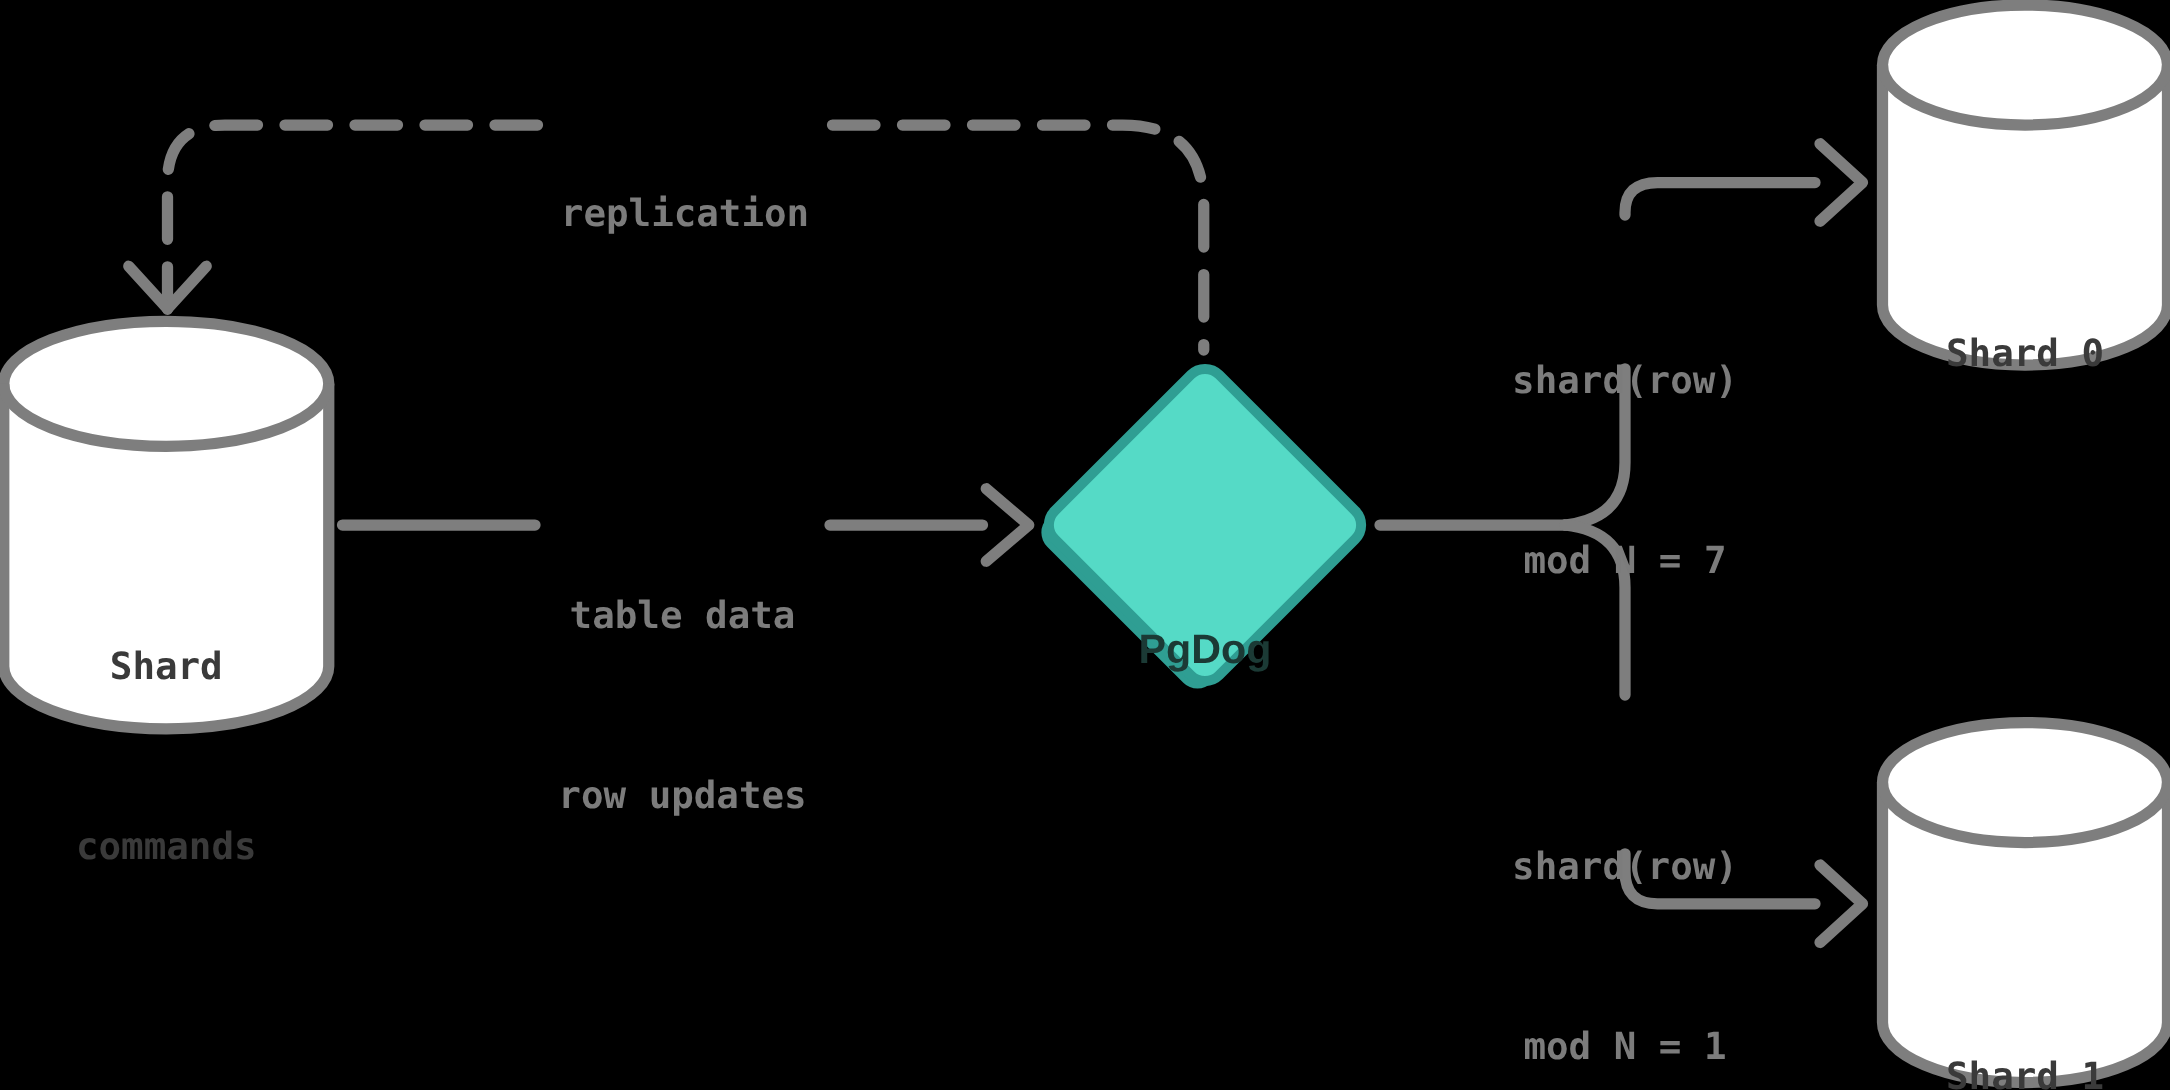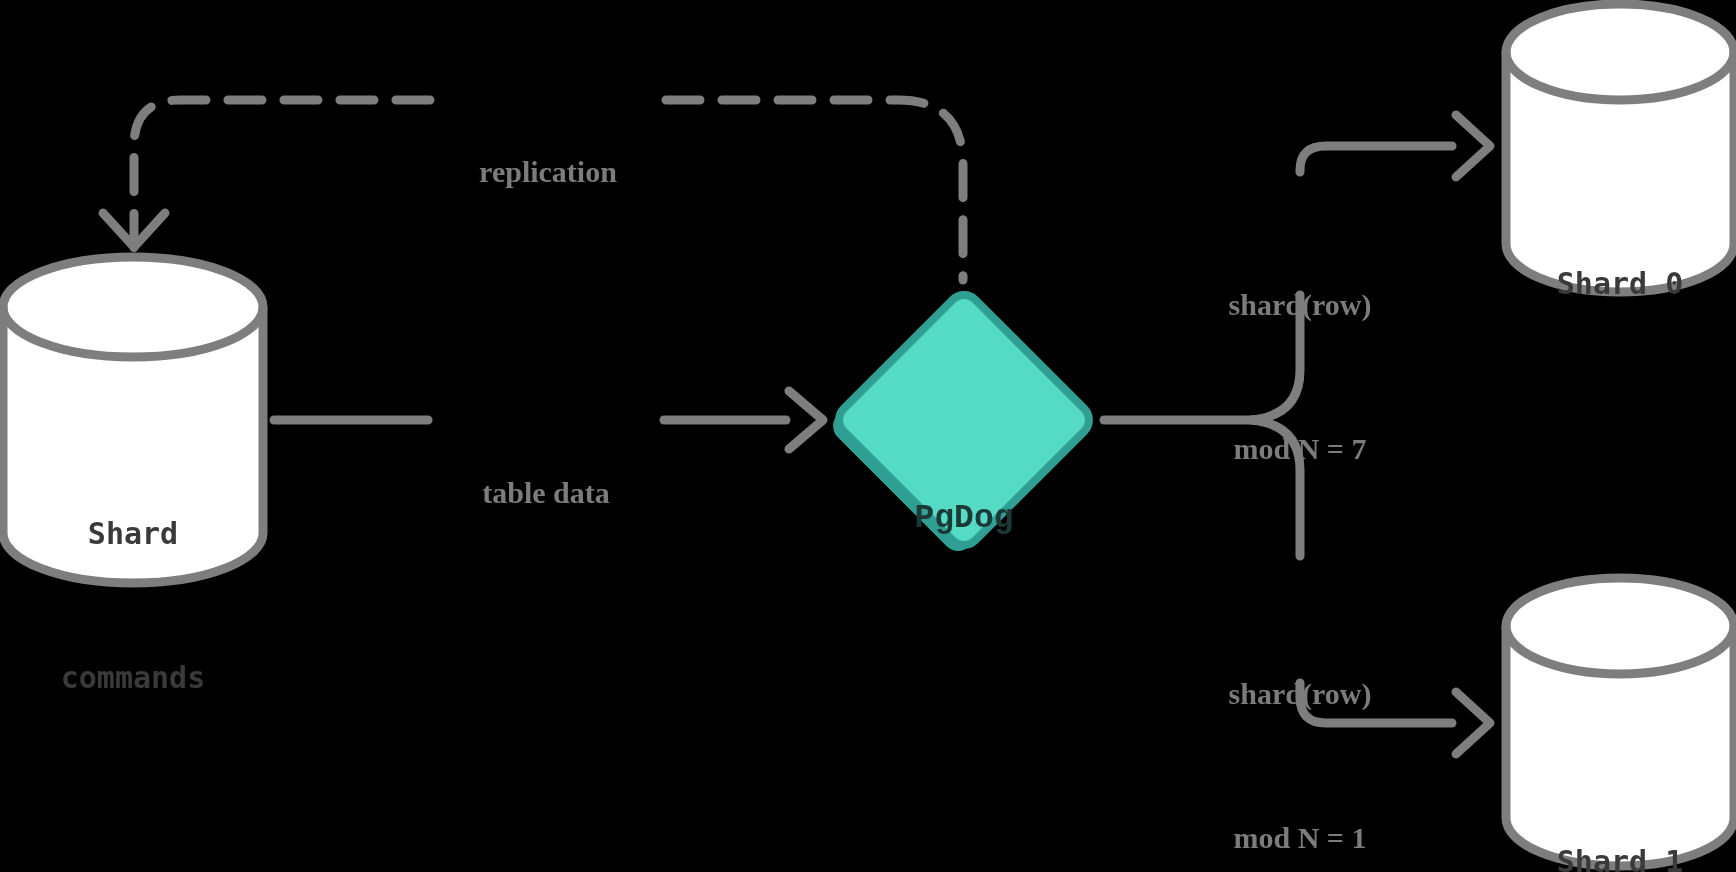--- a/index.html
+++ b/index.html
@@ -22,23 +22,23 @@
   .dashed{stroke-dasharray:34 22;}
   .cyl-body{fill:var(--node-fill);stroke:var(--line);stroke-width:9;stroke-linejoin:round;}
   .cyl-lip{fill:none;stroke:var(--line);stroke-width:9;}
   .diamond-main{fill:var(--pgdog-fill);stroke:var(--pgdog-border);stroke-width:8;}
   .diamond-shadow{fill:var(--pgdog-border);}
 
   
   .label{position:absolute;transform:translateX(-50%);text-align:center;white-space:pre;}
   .label span{display:block;}
   .mono{font-family:"DejaVu Sans Mono","Liberation Mono",monospace;font-size:30px;font-weight:bold;line-height:48px;}
-  .edge-label{color:var(--edge-label);font-family:Liberation Serif, serif;}
+  .edge-label{color:var(--edge-label);}
   .node-label{color:var(--node-label);}
-  .pgdog-label{font-family:Liberation Mono, monospace;font-size:33px;font-weight:bold;line-height:48px;color:var(--pgdog-text);}
+  .pgdog-label{font-family:Liberation Sans, sans-serif;font-size:33px;font-weight:bold;line-height:48px;color:var(--pgdog-text);}
 </style>
 </head>
 <body>
 
 <div class="stage">
 
   <svg width="1736" height="872" viewBox="0 0 1736 872">
 
     <g>
       <path class="stroke dashed" d="M 430,100 L 180,100 Q 134,100 134,146 L 134,249"></path>
@@ -88,20 +88,21 @@
       <rect class="diamond-main" x="-93" y="-93" width="186" height="186" rx="16" transform="translate(964,420) rotate(45)"></rect>
     </g>
   </svg>
 
   <div class="label mono edge-label" style="left:548px;top:52px">
     <span>replication</span>
   </div>
 
   <div class="label mono edge-label" style="left:546px;top:373px">
     <span>table data</span>
+    <span>row updates</span>
   </div>
 
   <div class="label mono edge-label" style="left:1300px;top:185px">
     <span>shard(row)</span>
     <span>mod N = 7</span>
   </div>
 
   <div class="label mono edge-label" style="left:1300px;top:574px">
     <span>shard(row)</span>
     <span>mod N = 1</span>

